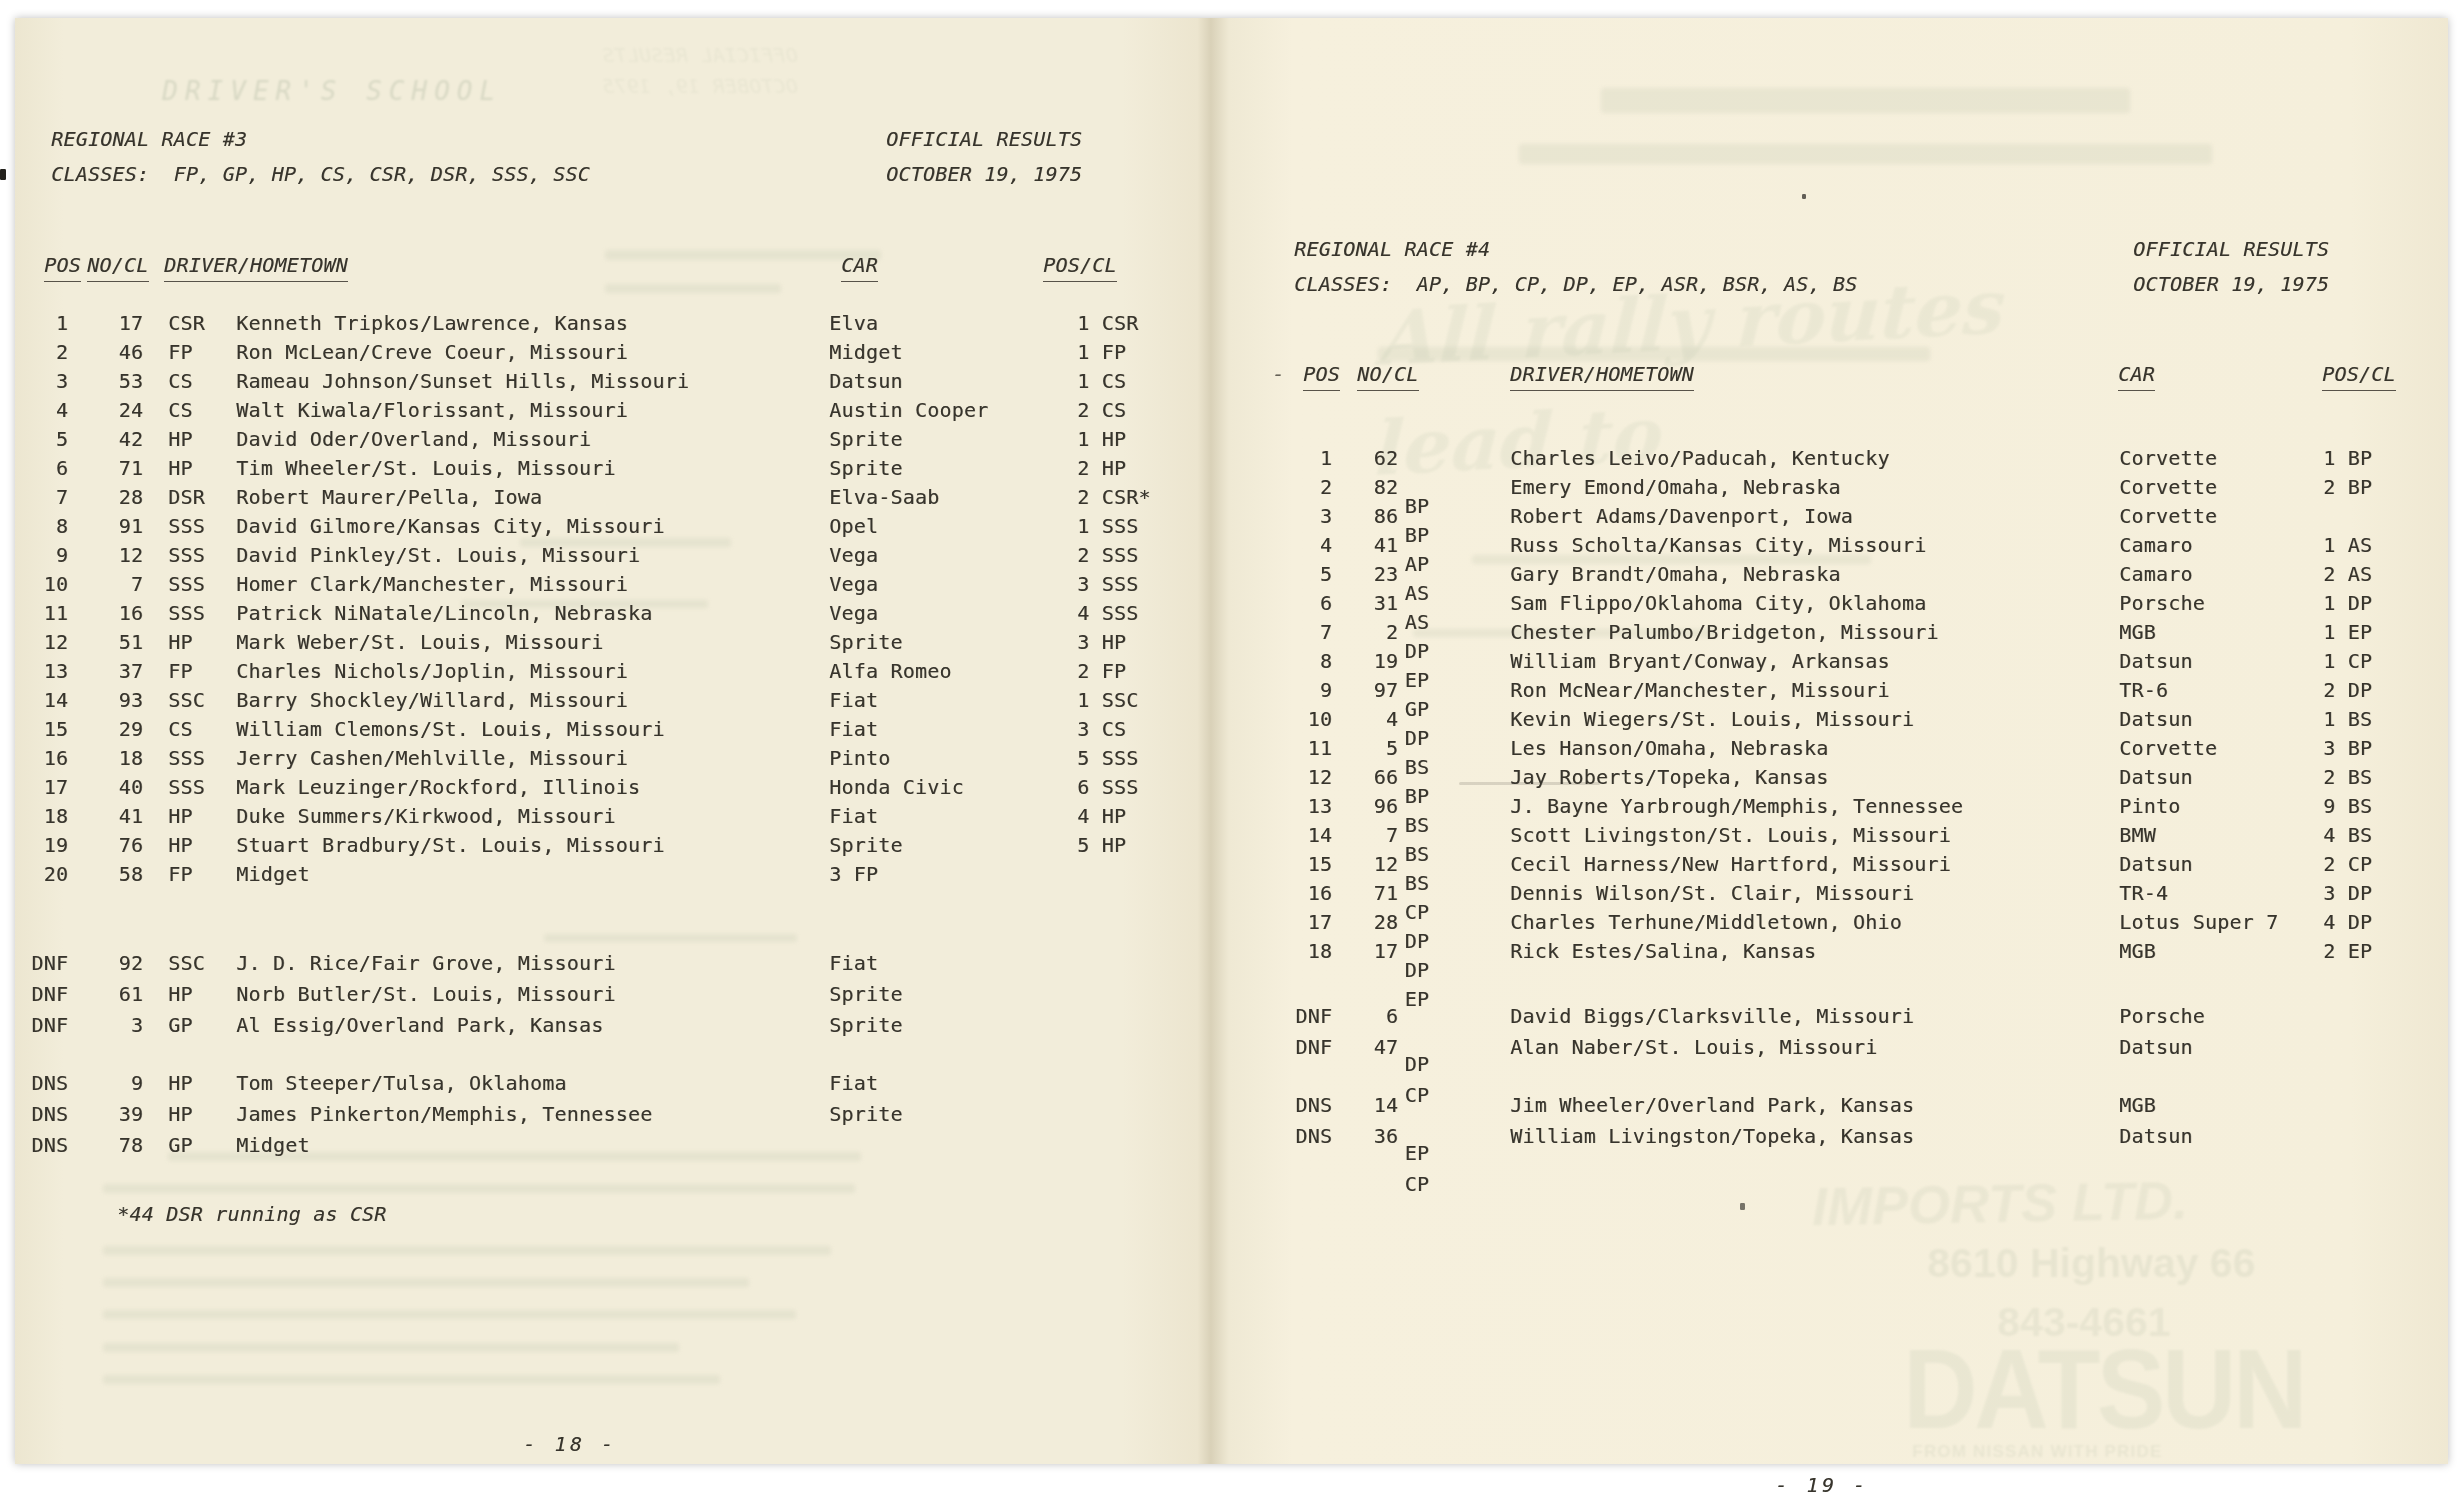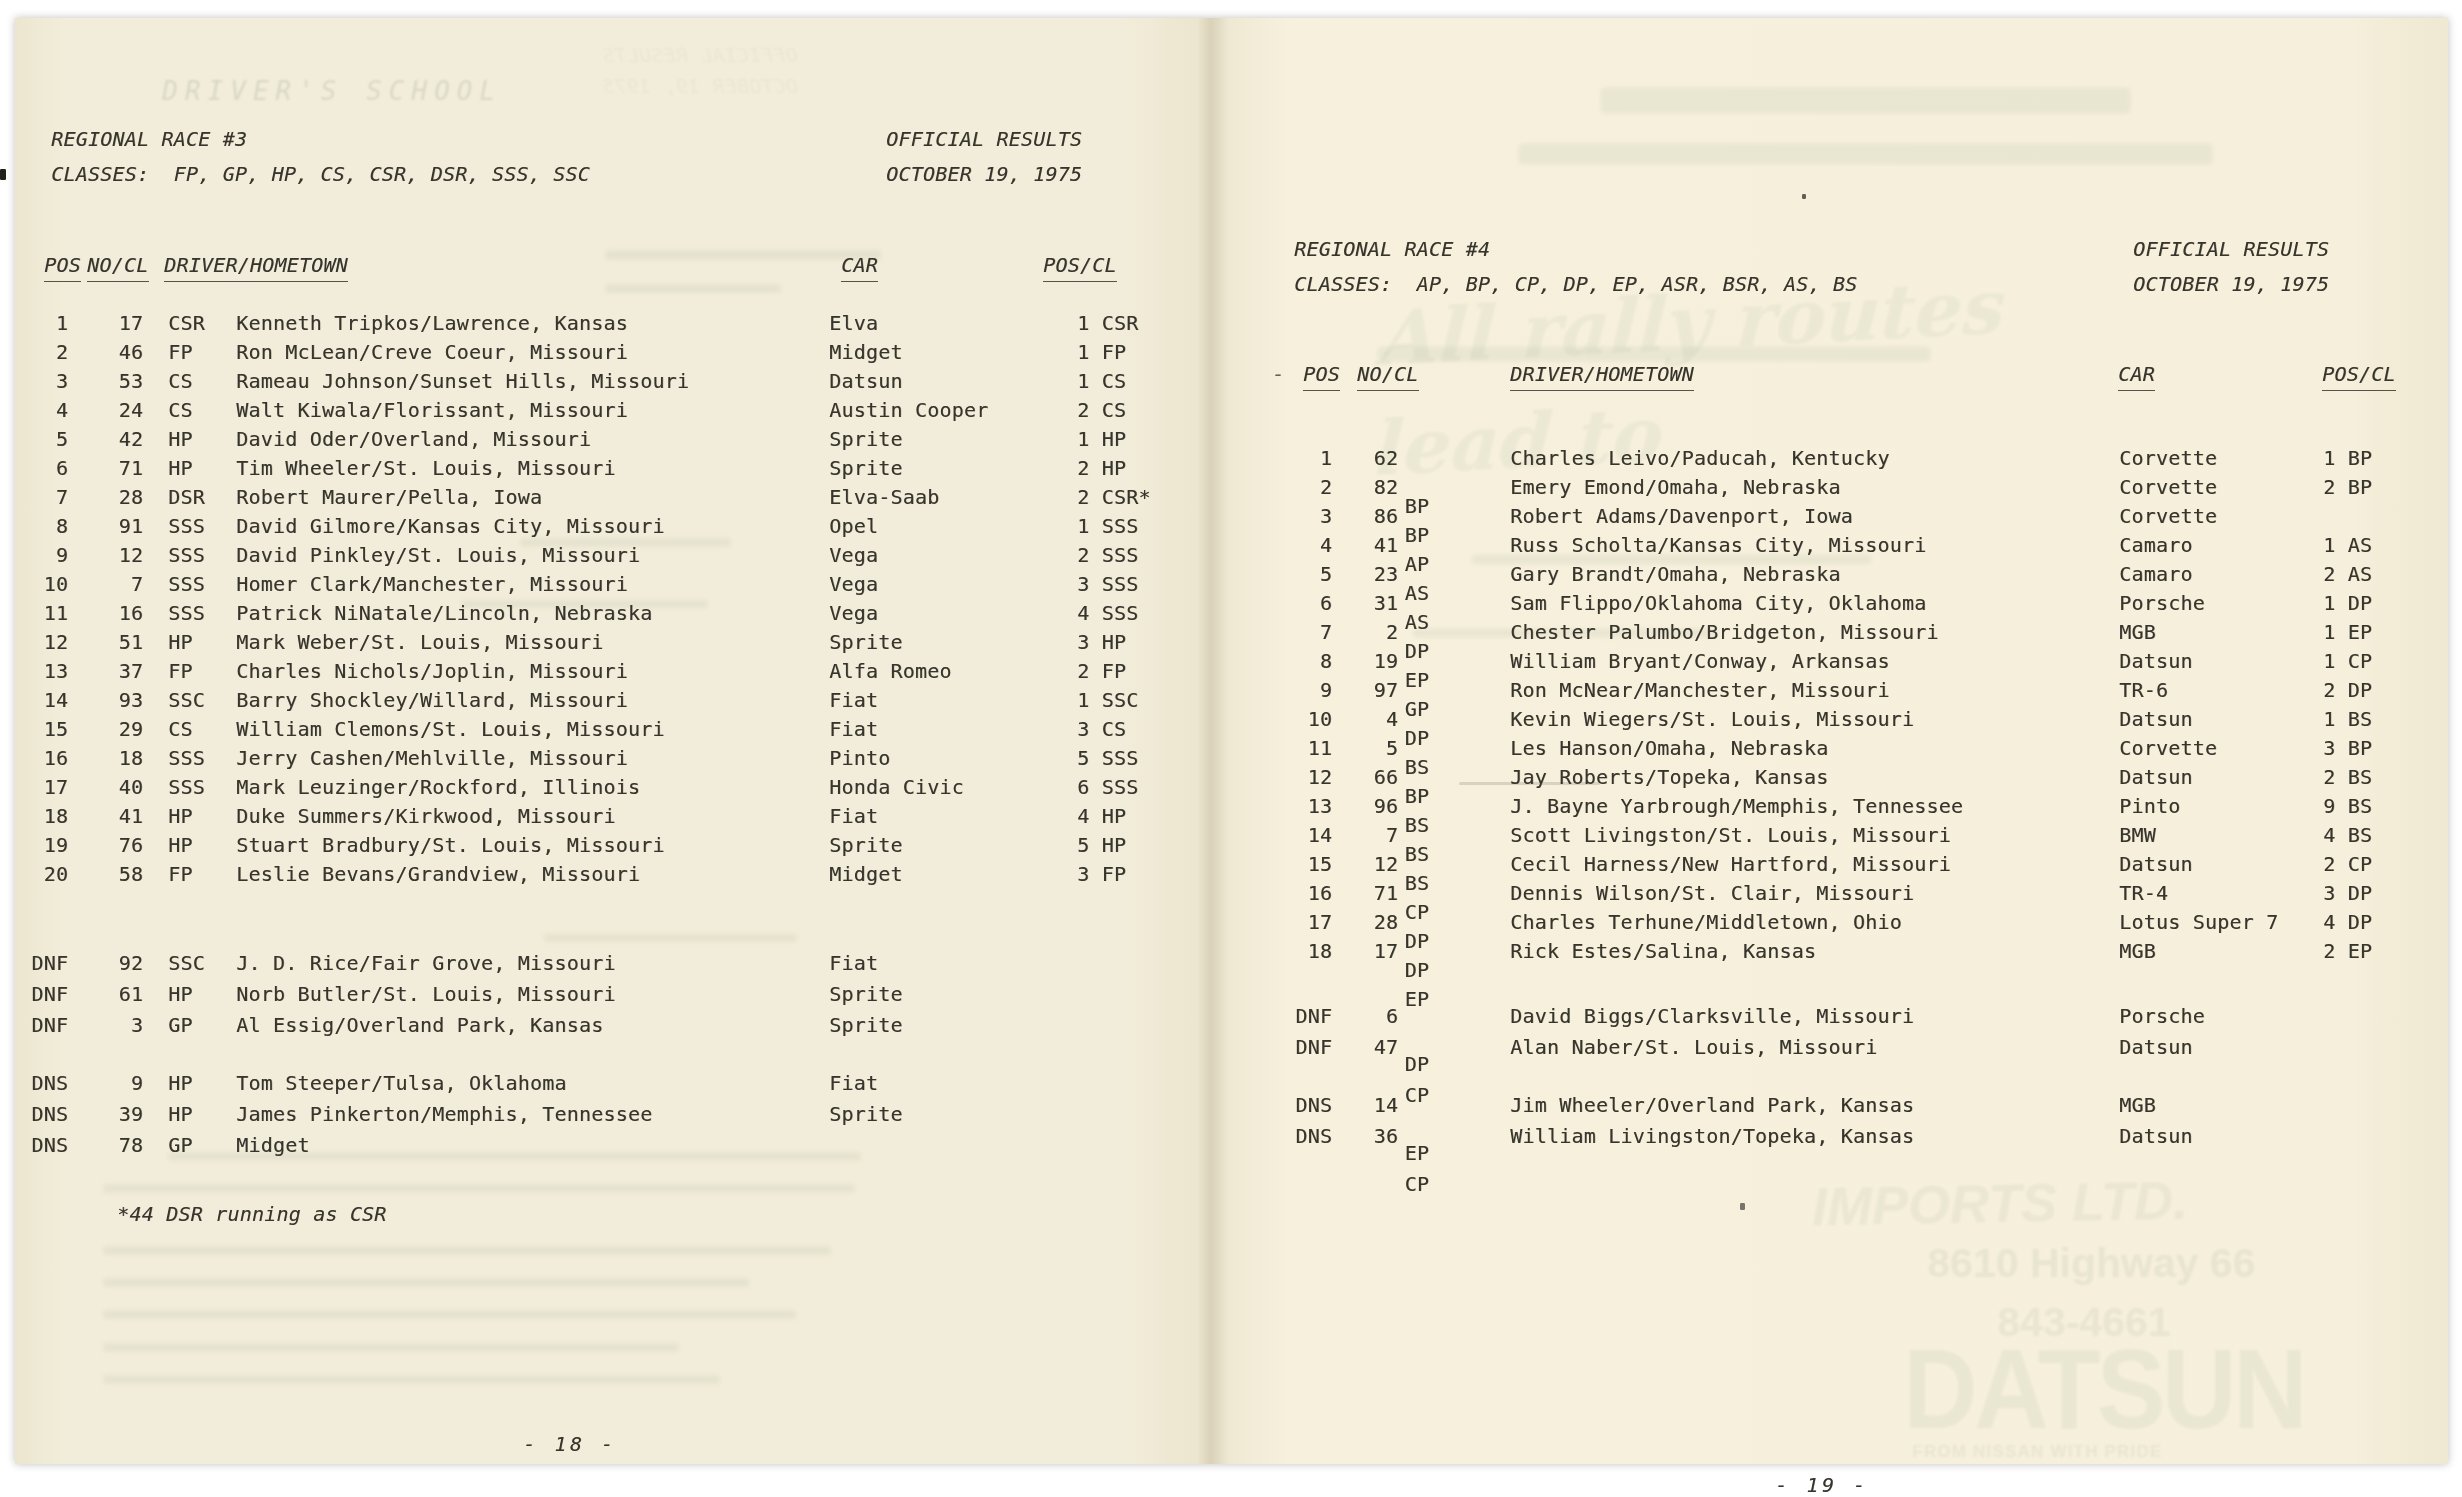--- a/index.html
+++ b/index.html
@@ -193,21 +193,20 @@
         <div class="cell c-pc">4 HP</div>
         <div class="cell c-pos">19</div>
         <div class="cell c-no">76</div>
         <div class="cell c-cl">HP</div>
         <div class="cell c-driver">Stuart Bradbury/St. Louis, Missouri</div>
         <div class="cell c-car">Sprite</div>
         <div class="cell c-pc">5 HP</div>
         <div class="cell c-pos">20</div>
         <div class="cell c-no">58</div>
         <div class="cell c-cl">FP</div>
-        <div class="cell c-driver">Leslie Bevans/Grandview, Missouri</div>
         <div class="cell c-car">Midget</div>
         <div class="cell c-pc">3 FP</div>
       </div>
     <div id="l-dnf" class="rgrid gl status" style="left:11px;top:930px;">
         <div class="cell c-pos">DNF</div>
         <div class="cell c-no">92</div>
         <div class="cell c-cl">SSC</div>
         <div class="cell c-driver">J. D. Rice/Fair Grove, Missouri</div>
         <div class="cell c-car">Fiat</div>
         <div class="cell c-pc"></div>

